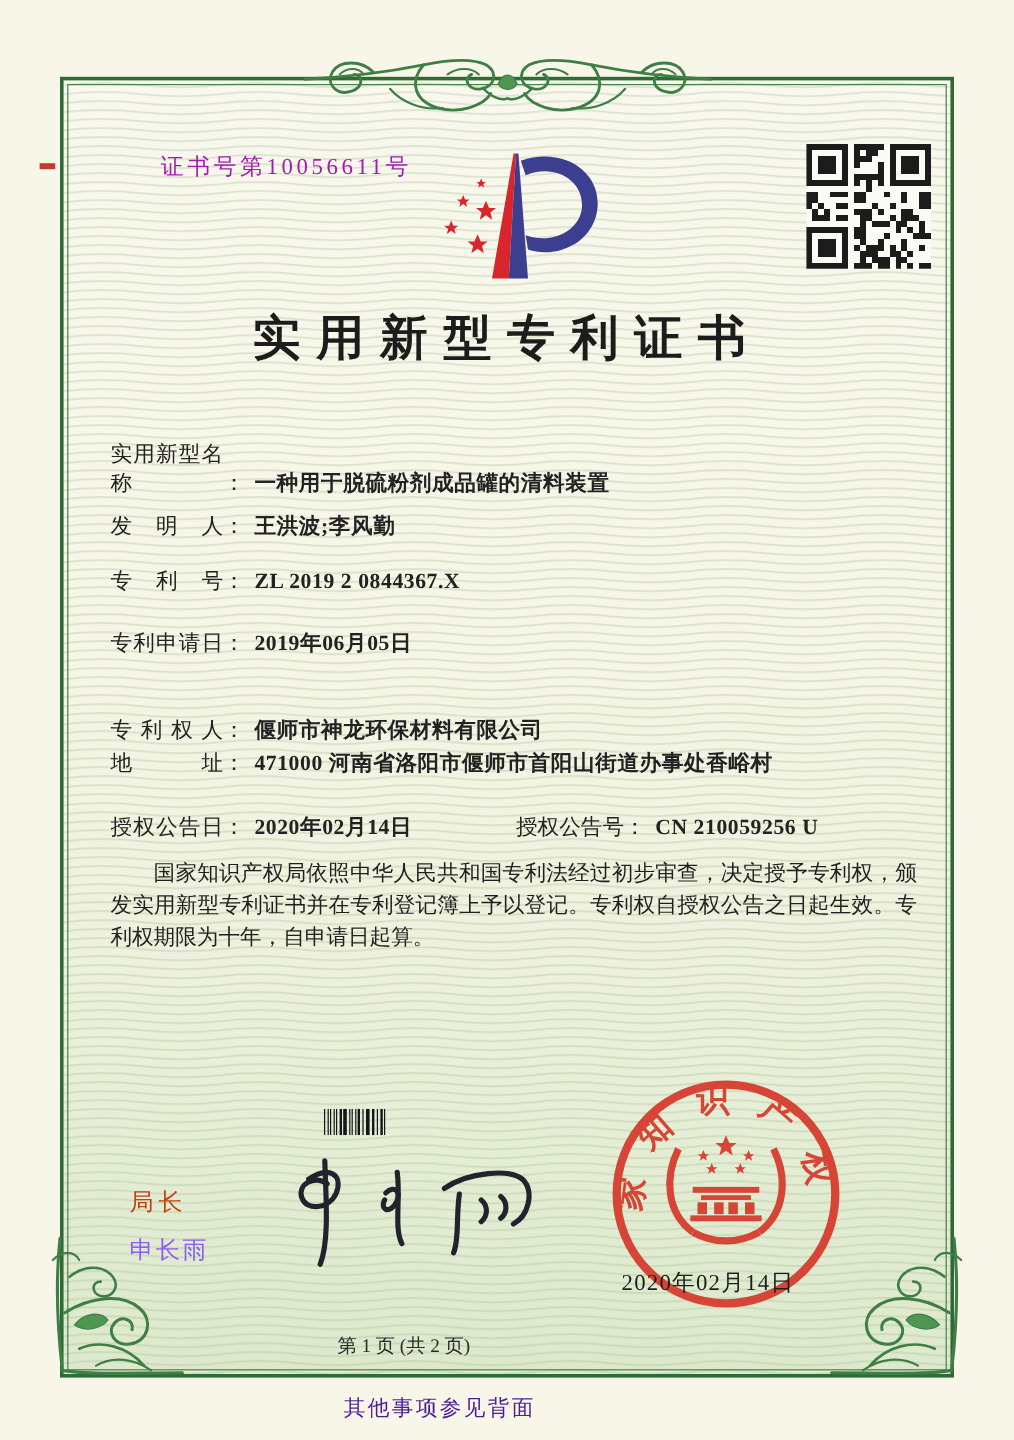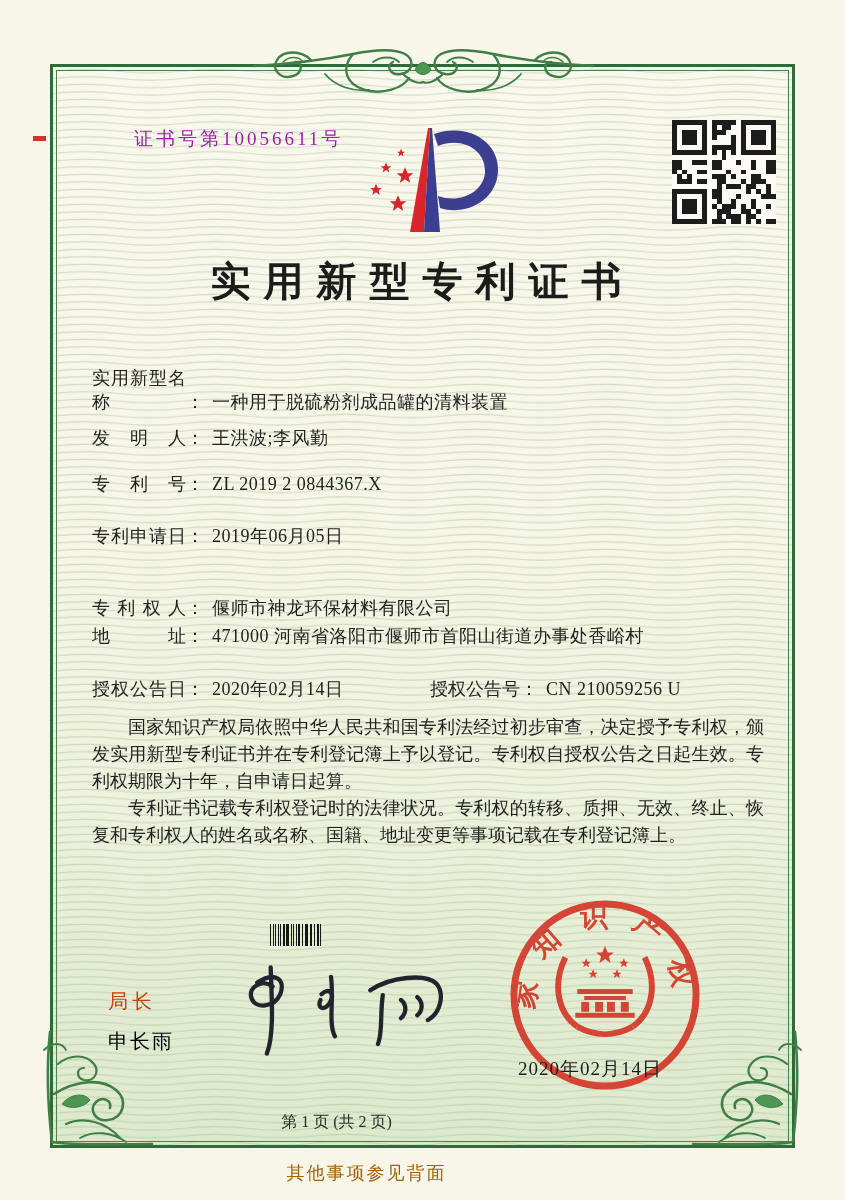--- a/index.html
+++ b/index.html
@@ -12,29 +12,29 @@
   .frame-inner{position:absolute;inset:3px;border:1px solid #478049;pointer-events:none;}
   .waves{position:absolute;inset:0;width:100%;height:100%;pointer-events:none;}
   
   .abs{position:absolute;}
   .cert-no{left:90px;top:126px;font-size:19px;letter-spacing:3px;color:#a21caf;margin-left:44px;}
   .title{left:0;top:254px;width:845px;text-align:center;font-size:40px;font-weight:bold;
          letter-spacing:13px;box-sizing:border-box;color:#1c1c1c;}
   .frow{left:92px;right:52px;font-size:18px;color:#222;}
   .fl{display:inline-block;width:94px;text-align:justify;text-align-last:justify;}
   .colon{display:inline-block;}
-  .fv{margin-left:8px;letter-spacing:0.5px;}
+  .fv{margin-left:8px;letter-spacing:0.5px;font-weight:bold;}
   .grant2{position:absolute;left:338px;top:0;white-space:nowrap;}
   .paras{left:92px;top:714px;width:672px;font-size:18px;line-height:27px;text-align:justify;color:#1f1f1f;}
   .paras p{margin:0;text-indent:2em;}
   .sig-title{left:108px;top:988px;font-size:20px;color:#c2410c;letter-spacing:4px;}
-  .sig-name{left:108px;top:1028px;font-size:20px;color:#000000;letter-spacing:2px;}
+  .sig-name{left:108px;top:1028px;font-size:20px;color:#8b5cf6;letter-spacing:2px;}
   .seal-date{left:518px;top:1056px;font-size:19px;color:#1d1d1d;letter-spacing:1px;}
   .page-no{left:0;top:1112px;width:673px;text-align:center;font-size:16px;color:#2a2a2a;}
-  .back-note{left:0;top:1161px;width:733px;text-align:center;font-size:18px;color:#a16207;letter-spacing:2px;}
+  .back-note{left:0;top:1161px;width:733px;text-align:center;font-size:18px;color:#4c1d95;letter-spacing:2px;}
   .red-tick{left:33px;top:136px;width:13px;height:5px;background:#c43b2e;}
   
   .logo{left:348px;top:120px;}
   .qr{left:672px;top:120px;background:#fbfaf4;}
   .barcode{left:270px;top:924px;}
   .seal{left:506px;top:896px;}
   .signature{left:226px;top:952px;}
   .orn-top{left:253px;top:40px;}
   .orn-bl{left:36px;top:1030px;}
   .orn-br{left:691px;top:1030px;transform:scaleX(-1);}
@@ -357,21 +357,20 @@
   </div>
   <div class="abs frow" style="top:677px">
     <span class="fl">授权公告日</span><span class="colon">：</span><span class="fv">2020年02月14日</span>
     <span class="grant2">
       <span>授权公告号</span><span class="colon">：</span><span class="fv">CN 210059256 U</span>
     </span>
   </div>
 
   <div class="abs paras">
     <p>国家知识产权局依照中华人民共和国专利法经过初步审查，决定授予专利权，颁发实用新型专利证书并在专利登记簿上予以登记。专利权自授权公告之日起生效。专利权期限为十年，自申请日起算。</p>
-    <p>专利证书记载专利权登记时的法律状况。专利权的转移、质押、无效、终止、恢复和专利权人的姓名或名称、国籍、地址变更等事项记载在专利登记簿上。</p>
   </div>
 
   <svg class="abs barcode" id="barcode" width="52" height="22" xmlns="http://www.w3.org/2000/svg">
       <rect x="0" y="0" width="1" height="22" fill="#15151a"></rect>
       <rect x="3" y="0" width="1" height="22" fill="#15151a"></rect>
       <rect x="5" y="0" width="1" height="22" fill="#15151a"></rect>
       <rect x="8" y="0" width="1" height="22" fill="#15151a"></rect>
       <rect x="10" y="0" width="1" height="22" fill="#15151a"></rect>
       <rect x="13" y="0" width="2" height="22" fill="#15151a"></rect>
       <rect x="16" y="0" width="3" height="22" fill="#15151a"></rect>

